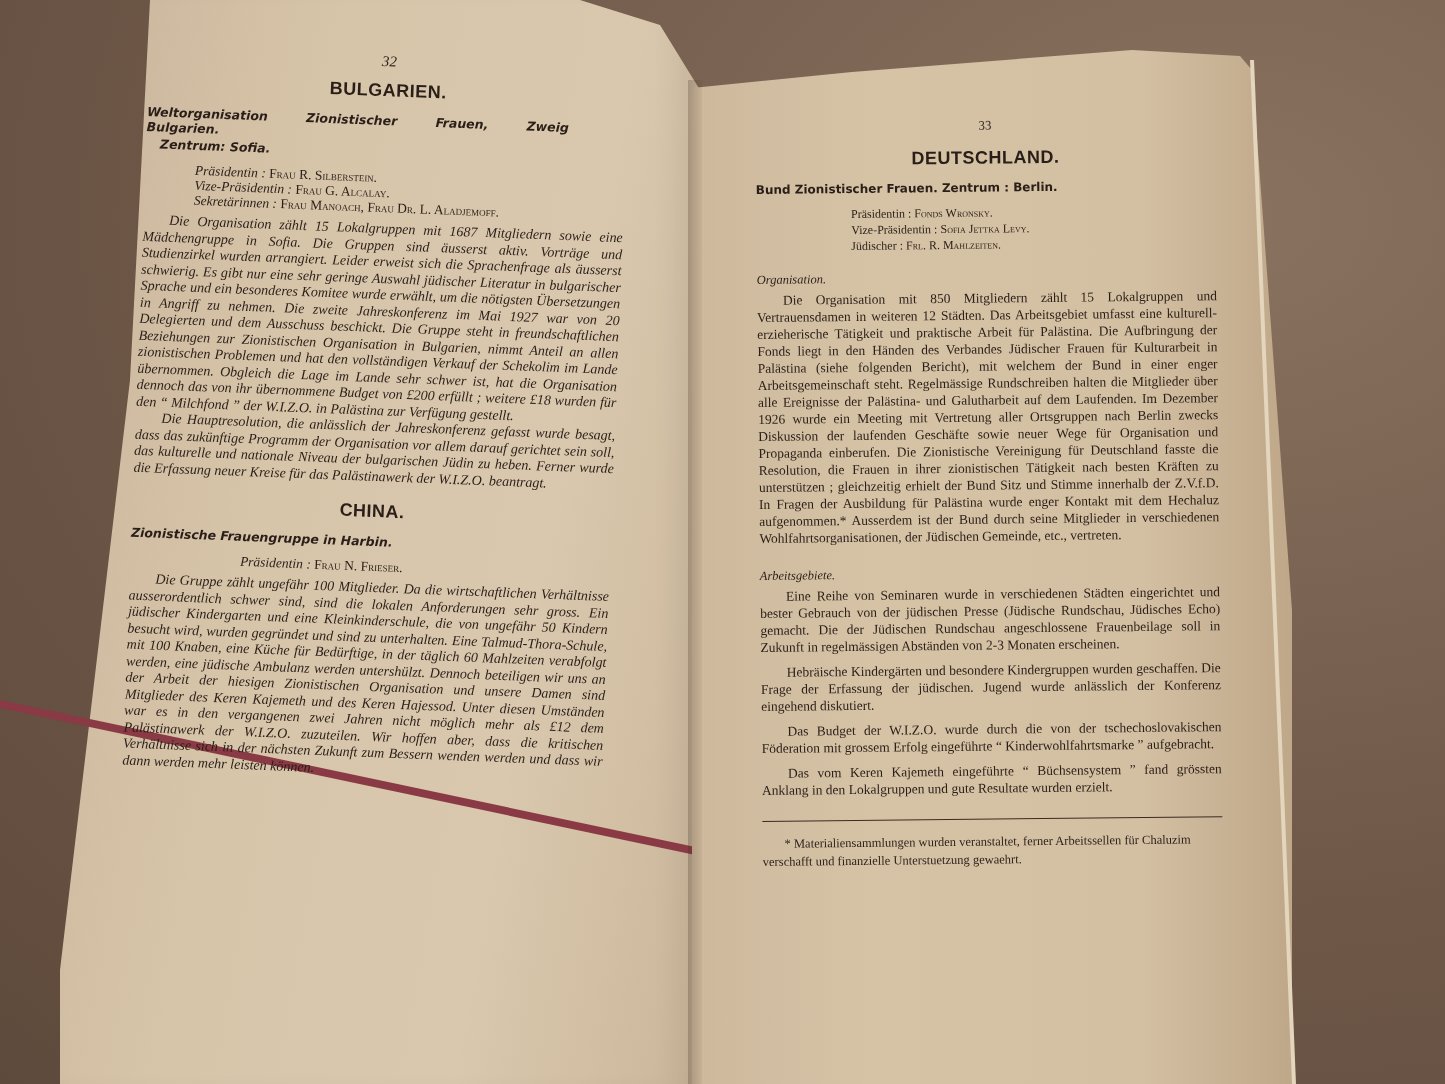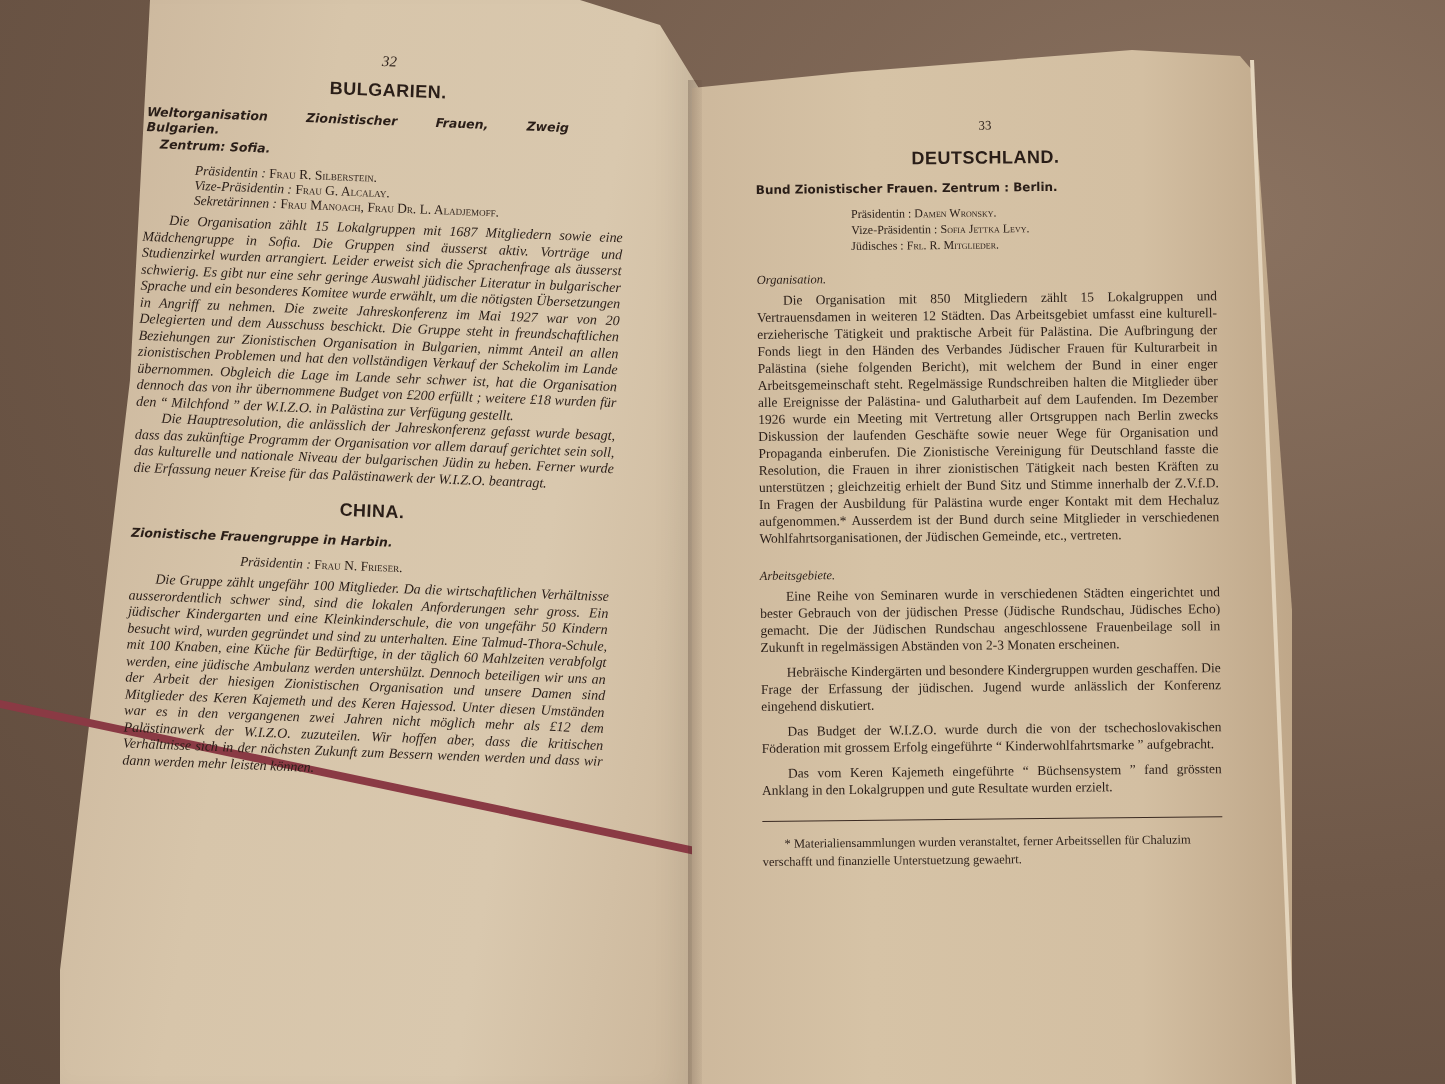--- a/index.html
+++ b/index.html
@@ -112,23 +112,23 @@
     </div>
     <p class="para">Die Gruppe zählt ungefähr 100 Mitglieder. Da die wirtschaftlichen Verhältnisse ausserordentlich schwer sind, sind die lokalen Anforderungen sehr gross. Ein jüdischer Kindergarten und eine Kleinkinderschule, die von ungefähr 50 Kindern besucht wird, wurden gegründet und sind zu unterhalten. Eine Talmud-Thora-Schule, mit 100 Knaben, eine Küche für Bedürftige, in der täglich 60 Mahlzeiten verabfolgt werden, eine jüdische Ambulanz werden untershülzt. Dennoch beteiligen wir uns an der Arbeit der hiesigen Zionistischen Organisation und unsere Damen sind Mitglieder des Keren Kajemeth und des Keren Hajessod. Unter diesen Umständen war es in den vergangenen zwei Jahren nicht möglich mehr als £12 dem Palästinawerk der W.I.Z.O. zuzuteilen. Wir hoffen aber, dass die kritischen Verhältnisse sich in der nächsten Zukunft zum Bessern wenden werden und dass wir dann werden mehr leisten können.</p>
   </section>
 </div>
 
 <div class="right-content">
   <div class="page-num">33</div>
   <div class="section-title">DEUTSCHLAND.</div>
   <div class="org-heading" style="font-style:normal;font-size:12px">Bund Zionistischer Frauen.   Zentrum : Berlin.</div>
   <div class="officers">
-    <div><span>Präsidentin :</span> <span class="officer-name">Damen Wronsky.</span></div>
+    <div><span>Präsidentin :</span> <span class="officer-name">Fonds Wronsky.</span></div>
     <div><span>Vize-Präsidentin :</span> <span class="officer-name">Sofia Jettka Levy.</span></div>
-    <div><span>Jüdisches :</span> <span class="officer-name">Frl. R. Mitglieder.</span></div>
+    <div><span>Jüdischer :</span> <span class="officer-name">Frl. R. Mahlzeiten.</span></div>
   </div>
 
   <div class="subhead" style="margin-top:18px">Organisation.</div>
   <p class="para">Die Organisation mit 850 Mitgliedern zählt 15 Lokalgruppen und Vertrauensdamen in weiteren 12 Städten. Das Arbeitsgebiet umfasst eine kulturell-erzieherische Tätigkeit und praktische Arbeit für Palästina. Die Aufbringung der Fonds liegt in den Händen des Verbandes Jüdischer Frauen für Kulturarbeit in Palästina (siehe folgenden Bericht), mit welchem der Bund in einer enger Arbeitsgemeinschaft steht. Regelmässige Rundschreiben halten die Mitglieder über alle Ereignisse der Palästina- und Galutharbeit auf dem Laufenden. Im Dezember 1926 wurde ein Meeting mit Vertretung aller Ortsgruppen nach Berlin zwecks Diskussion der laufenden Geschäfte sowie neuer Wege für Organisation und Propaganda einberufen. Die Zionistische Vereinigung für Deutschland fasste die Resolution, die Frauen in ihrer zionistischen Tätigkeit nach besten Kräften zu unterstützen ; gleichzeitig erhielt der Bund Sitz und Stimme innerhalb der Z.V.f.D. In Fragen der Ausbildung für Palästina wurde enger Kontakt mit dem Hechaluz aufgenommen.* Ausserdem ist der Bund durch seine Mitglieder in verschiedenen Wohlfahrtsorganisationen, der Jüdischen Gemeinde, etc., vertreten.</p>
 
   <div class="subhead" style="margin-top:22px">Arbeitsgebiete.</div>
   <p class="para">Eine Reihe von Seminaren wurde in verschiedenen Städten eingerichtet und bester Gebrauch von der jüdischen Presse (Jüdische Rundschau, Jüdisches Echo) gemacht. Die der Jüdischen Rundschau angeschlossene Frauenbeilage soll in Zukunft in regelmässigen Abständen von 2-3 Monaten erscheinen.</p>
   <p class="para">Hebräische Kindergärten und besondere Kindergruppen wurden geschaffen. Die Frage der Erfassung der jüdischen. Jugend wurde anlässlich der Konferenz eingehend diskutiert.</p>
   <p class="para">Das Budget der W.I.Z.O. wurde durch die von der tschechoslovakischen Föderation mit grossem Erfolg eingeführte “ Kinderwohlfahrtsmarke ” aufgebracht.</p>
   <p class="para">Das vom Keren Kajemeth eingeführte “ Büchsensystem ” fand grössten Anklang in den Lokalgruppen und gute Resultate wurden erzielt.</p>

